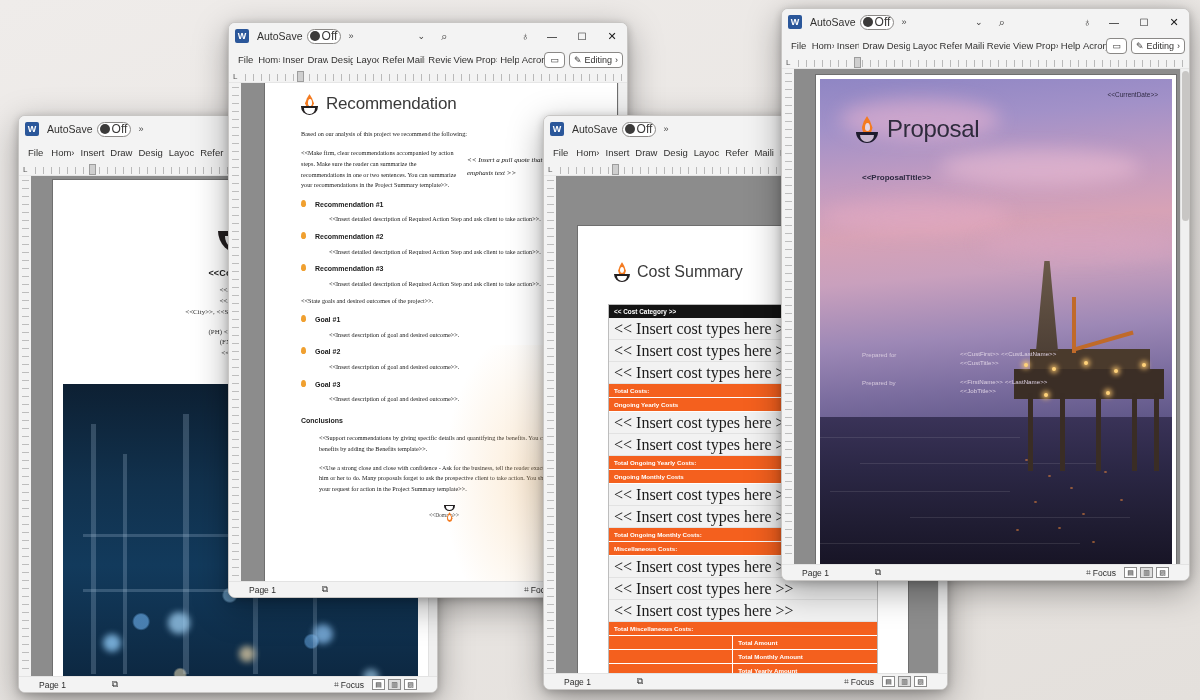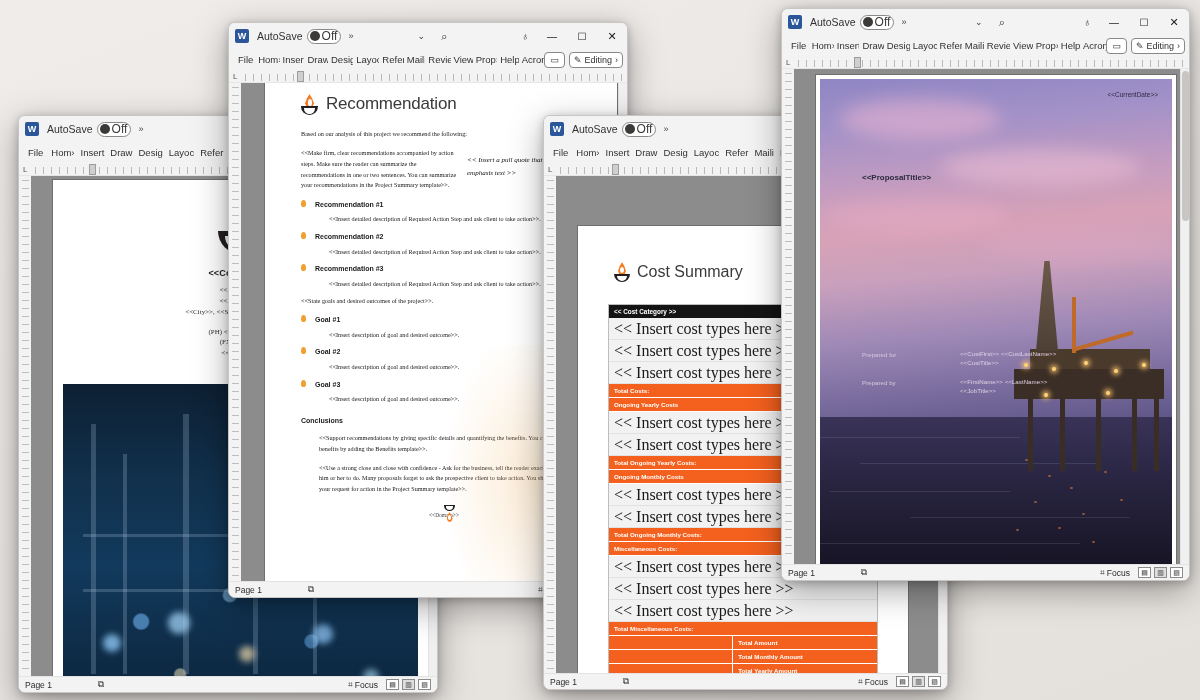--- a/index.html
+++ b/index.html
@@ -90,21 +90,21 @@
     position:absolute;background:#fff;overflow:hidden;
     box-shadow:0 0 0 1px #6f6f6f;
   }
   .vscroll{
     width:9px;flex:0 0 9px;background:#f0f0f0;position:relative;border-left:1px solid #e1e1e1;
   }
   .vscroll .thumb{position:absolute;left:1px;width:7px;background:#c8c6c4;border-radius:4px;}
 
   .statusbar{
     height:16px;flex:0 0 16px;background:#f3f3f3;border-top:1px solid #e3e3e3;
-    display:flex;align-items:center;font-size:8.5px;color:#2b2b2b;padding:0 6px;gap:0;
+    display:flex;align-items:center;font-size:8.5px;color:#2b2b2b;padding:0 20px;gap:0;
   }
   .sb-page{width:70px;}
   .sb-ico{width:12px;text-align:center;font-size:9px;}
   .sb-gap{flex:1;}
   .sb-focus{display:flex;align-items:center;gap:2px;margin-right:8px;}
   .viewbtns{display:flex;gap:3px;}
   .viewbtn{width:13px;height:11px;border:1px solid #8b8b8b;display:flex;align-items:center;justify-content:center;font-size:7px;color:#333;background:#fff;}
   .viewbtn.active{background:#dedede;}
 
   
@@ -636,20 +636,28 @@
             <span class="lamp" style="left:10px;bottom:104px;"></span>
             <span class="lamp" style="left:38px;bottom:100px;"></span>
             <span class="lamp" style="left:70px;bottom:106px;"></span>
             <span class="lamp" style="left:100px;bottom:98px;"></span>
             <span class="lamp" style="left:128px;bottom:104px;"></span>
             <span class="lamp" style="left:30px;bottom:74px;"></span>
             <span class="lamp" style="left:92px;bottom:76px;"></span>
           </div>
 
           <span class="prop-date">&lt;&lt;CurrentDate&gt;&gt;</span>
+          <div class="prop-head">
+            <span class="flame">
+              <span class="fire"></span>
+                <span class="bowl"></span>
+                <span class="inner"></span>
+            </span>
+            <span class="prop-title">Proposal</span>
+          </div>
           <span class="prop-sub">&lt;&lt;ProposalTitle&gt;&gt;</span>
 
           <span class="prep" style="top:272px;">Prepared for</span>
           <span class="prepv" style="top:270px;">
             <span>&lt;&lt;CustFirst&gt;&gt; &lt;&lt;CustLastName&gt;&gt;</span><br>
             <span>&lt;&lt;CustTitle&gt;&gt;</span>
           </span>
           <span class="prep" style="top:300px;">Prepared by</span>
           <span class="prepv" style="top:298px;">
             <span>&lt;&lt;FirstName&gt;&gt; &lt;&lt;LastName&gt;&gt;</span><br>

